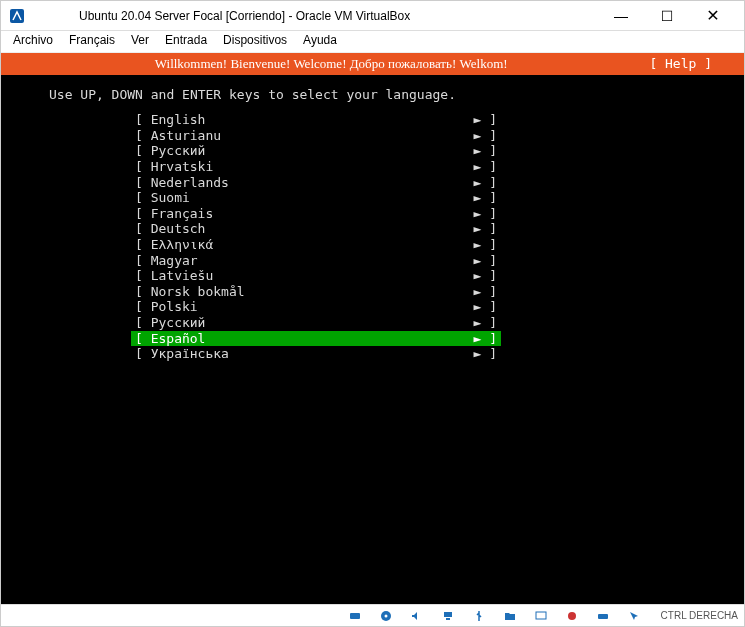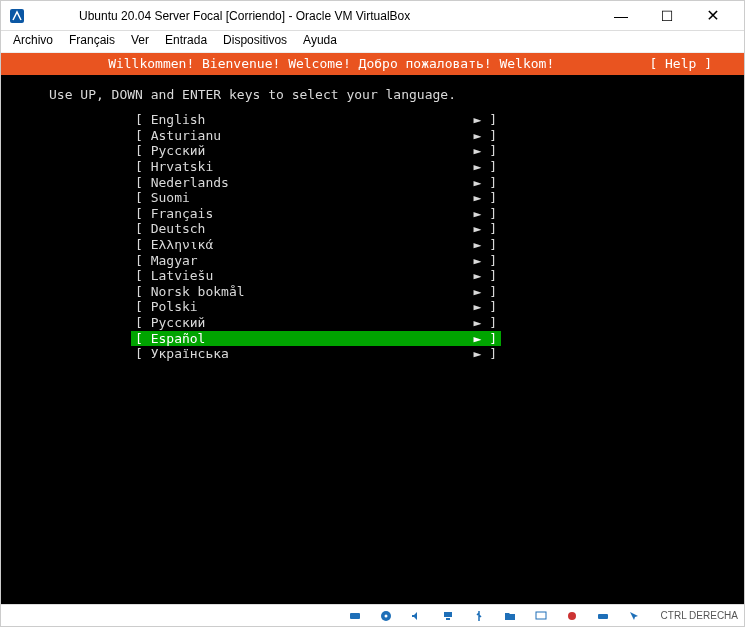--- a/index.html
+++ b/index.html
@@ -8,21 +8,21 @@
 .titlebar { height: 30px; display: flex; align-items: center; padding: 0 8px; background: #fff; border-bottom: 1px solid #ddd; }
 .titlebar .icon { width: 16px; height: 16px; margin-right: 6px; }
 .titlebar .icon svg { width: 16px; height: 16px; }
 .titlebar .title { flex: 1; font-size: 12px; margin-left: 48px; }
 .titlebar .ctl { width: 46px; height: 30px; display: flex; align-items: center; justify-content: center; font-size: 14px; font-family: sans-serif; cursor: pointer; }
 .titlebar .ctl.close { font-size: 16px; }
 .menubar { height: 22px; display: flex; background: #fff; font-size: 12px; padding: 0 4px; border-bottom: 1px solid #eee; }
 .menubar .mitem { padding: 2px 8px; cursor: pointer; }
 .console { flex: 1; background: #000; color: #fff; font-family: "DejaVu Sans Mono","Courier New",monospace; font-size: 13px; line-height: 1.2; overflow: hidden; }
 .banner { background: #e95420; color: #fff; padding: 3px 12px; display: flex; font-size: 13px; }
-.banner .welcome { flex: 1; text-align: center; }
+.banner .welcome { flex: 1; text-align: center; font-family: Liberation Serif, serif; }
 .banner .help { padding-right: 20px; cursor: pointer; }
 .body { padding: 12px 28px 12px 48px; color: #d9d9d9; }
 .hint { margin-bottom: 10px; }
 .langs { margin-left: 82px; width: 370px; }
 .lang { display: flex; white-space: pre; cursor: pointer; padding: 0 4px; }
 .lang.selected { background: #00a400; color: #fff; }
 .lang .lb { }
 .lang .nm { flex: 1; }
 .lang .ar { }
 .statusbar { height: 22px; background: #fff; border-top: 1px solid #ddd; display: flex; align-items: center; justify-content: flex-end; padding: 0 6px; gap: 15px; }

